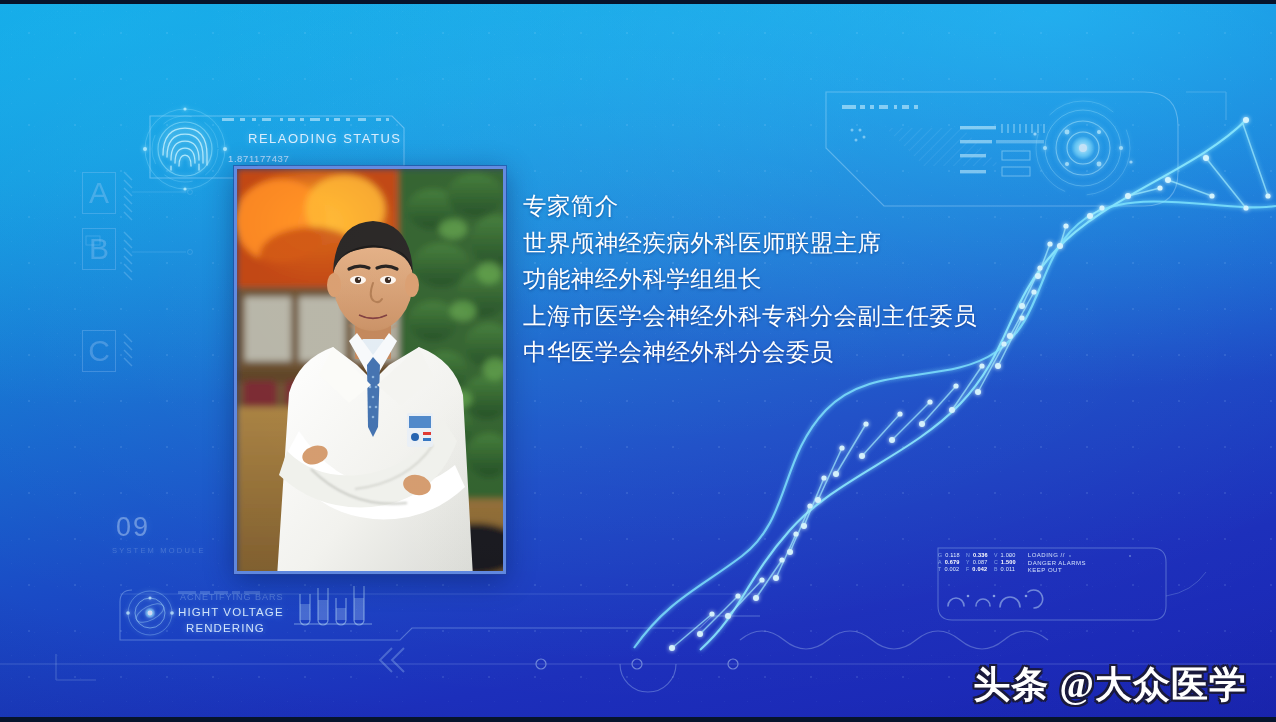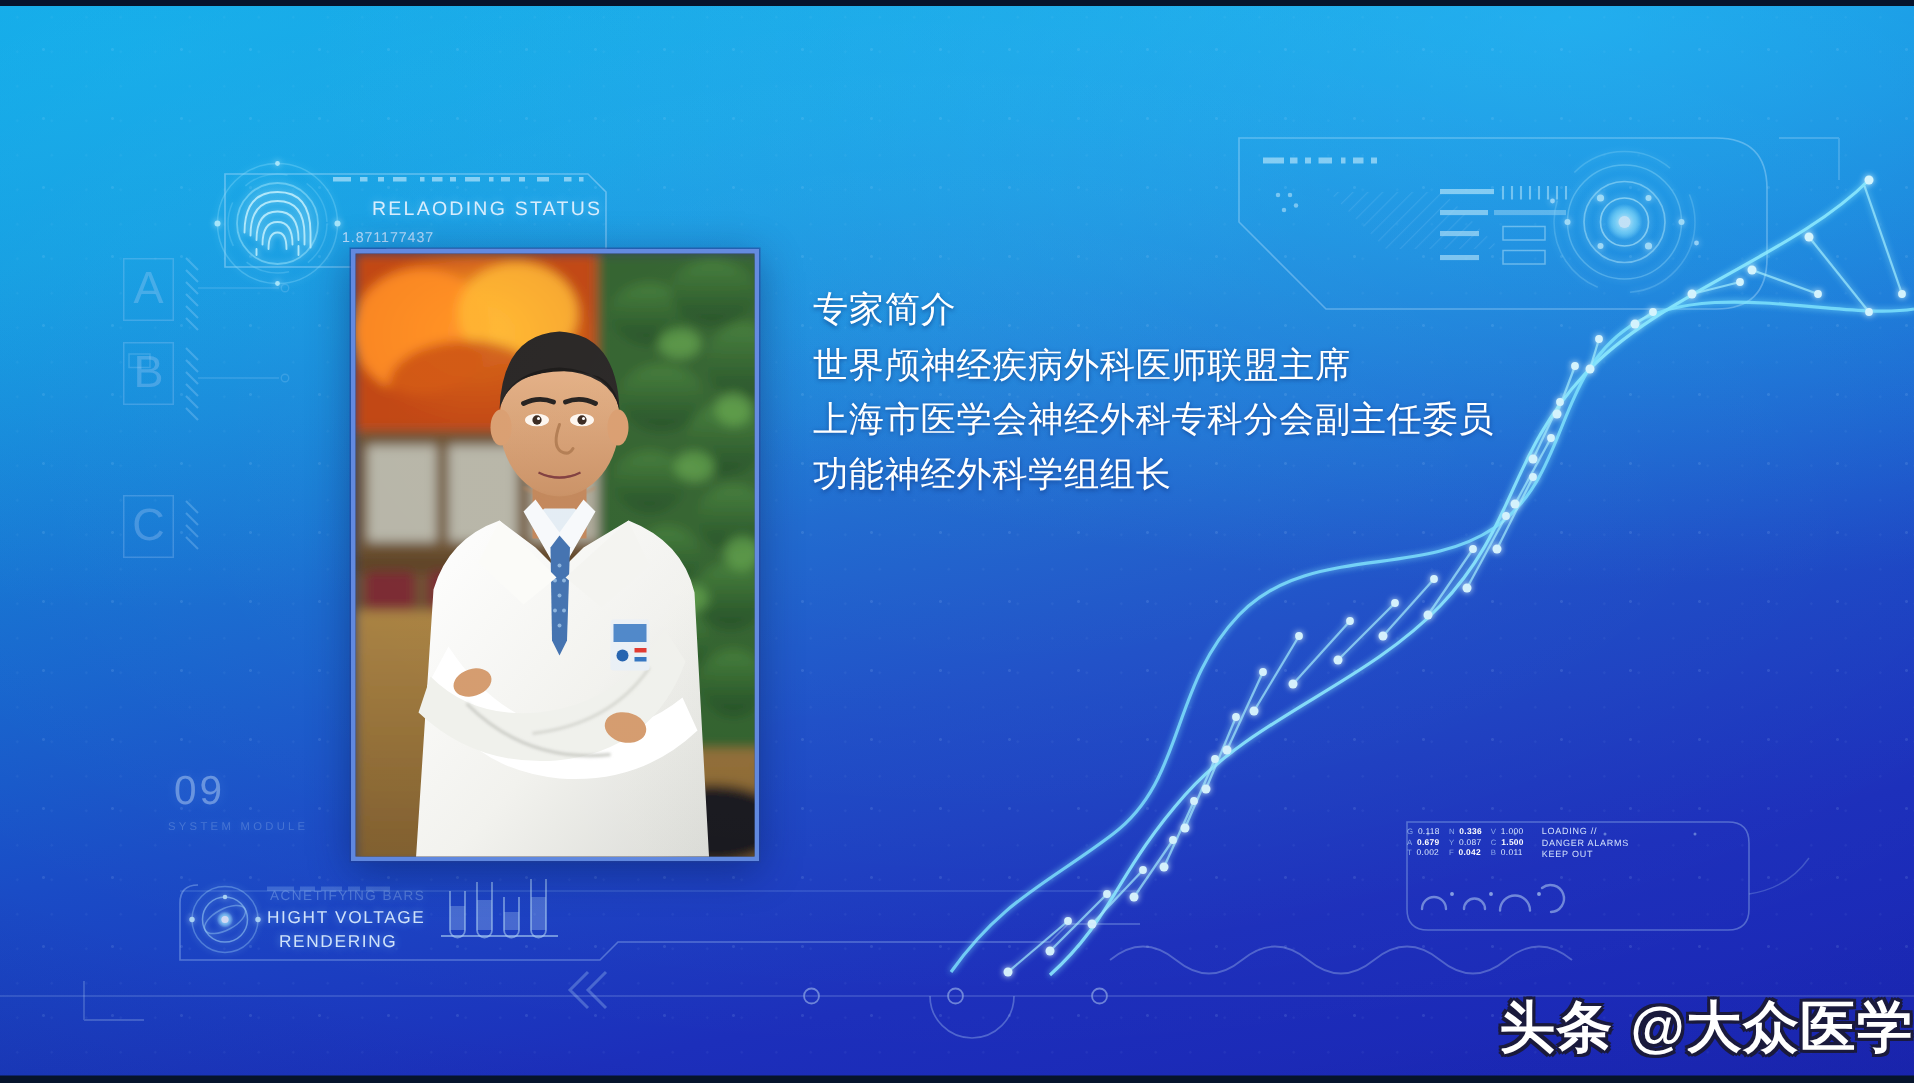--- a/index.html
+++ b/index.html
@@ -75,33 +75,33 @@
   
   #portrait-frame {
     position:absolute; left:234px; top:166px; width:272px; height:408px;
     border:3px solid #5d86df; box-shadow:0 0 0 1px rgba(30,60,150,.6), 0 6px 26px rgba(0,20,80,.45);
     overflow:hidden; background:#2a3a6a;
   }
   #portrait { position:absolute; inset:0; overflow:hidden; }
 
   
   #bio {
-    position:absolute; left:542px; top:188px; width:580px;
+    position:absolute; left:523px; top:188px; width:580px;
     color:#ffffff; font-family:"Liberation Sans", sans-serif;
     font-size:23.5px; line-height:36.5px; letter-spacing:.4px;
     text-shadow:0 1px 3px rgba(10,40,110,.55);
     z-index:30;
   }
   #bio div { white-space:nowrap; }
 
   
   #watermark {
-    position:absolute; right:0; bottom:12px; z-index:55;
+    position:absolute; right:29px; bottom:12px; z-index:55;
     font-size:37px; font-weight:700; color:#ffffff;
-    font-family:Liberation Sans, sans-serif; letter-spacing:1px;
+    font-family:Liberation Serif, serif; letter-spacing:1px;
     text-shadow:
       -2px -2px 0 #1a1a3c, 2px -2px 0 #1a1a3c, -2px 2px 0 #1a1a3c, 2px 2px 0 #1a1a3c,
       0 -2px 0 #1a1a3c, 0 2px 0 #1a1a3c, -2px 0 0 #1a1a3c, 2px 0 0 #1a1a3c;
   }
 </style>
 </head>
 <body>
 
 <div id="stage">
 
@@ -607,22 +607,23 @@
 
           <path d="M112 156 q24 14 48 0" fill="none" stroke="#c08557" stroke-width="2" opacity=".5" filter="url(#blurSoft)"></path>
         </g>
       </svg>
     </div>
   </div>
 
   <div id="bio">
       <div>专家简介</div>
       <div>世界颅神经疾病外科医师联盟主席</div>
+      <div>功能神经外科学组组长</div>
       <div>上海市医学会神经外科专科分会副主任委员</div>
-      <div>功能神经外科学组组长</div>
+      <div>中华医学会神经外科分会委员</div>
     </div>
 
   <div id="watermark">头条 @大众医学</div>
 
   <div class="vignette"></div>
   <div class="strip top"></div>
   <div class="strip bot"></div>
 </div>
 
 </body></html>

